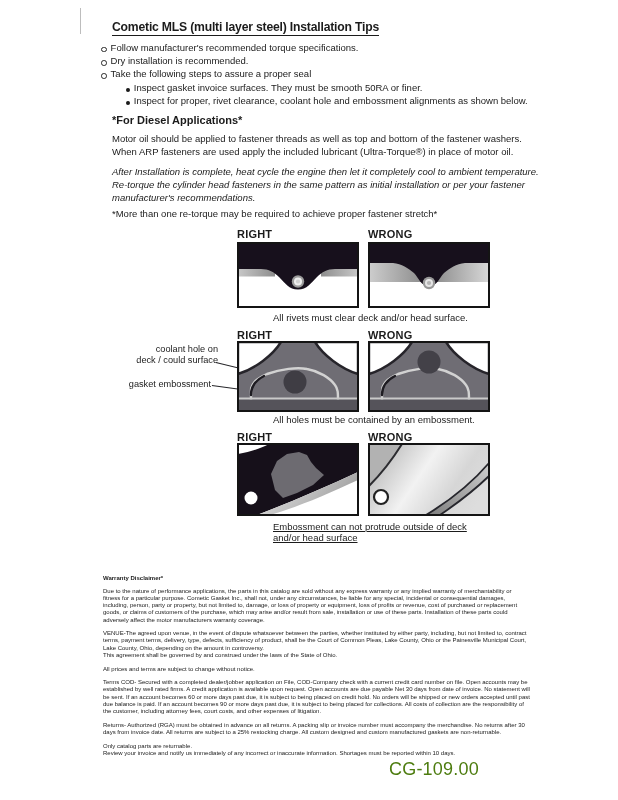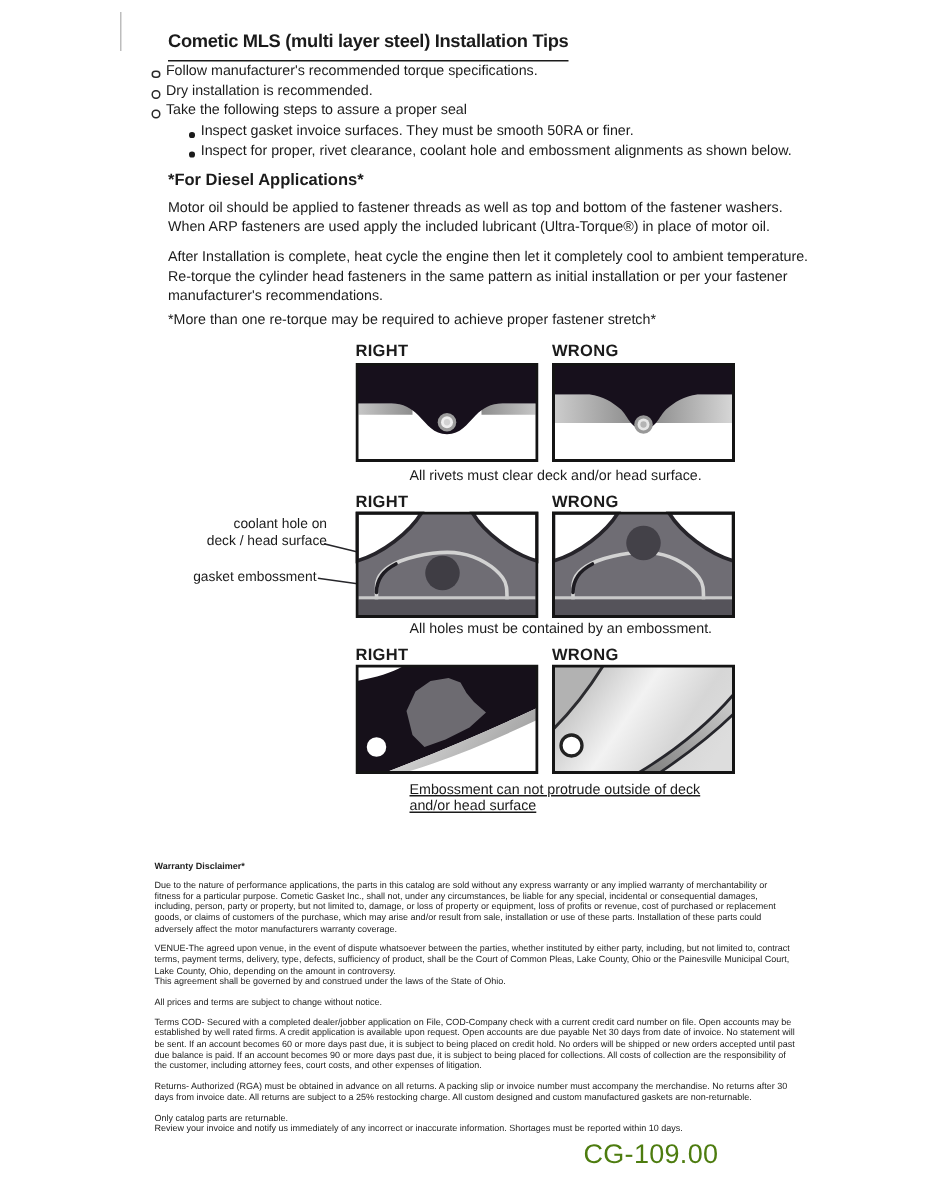--- a/index.html
+++ b/index.html
@@ -4,21 +4,21 @@
 <style>
   html,body{margin:0;padding:0;background:#e8e8e8;}
   .page{
     position:relative;width:618px;height:800px;background:#ffffff;
     font-family:"Liberation Sans","DejaVu Sans",sans-serif;color:#1b1b1b;
     overflow:hidden;
   }
   .abs{position:absolute;}
   .title{
     left:112px;top:20px;font-size:12.2px;font-weight:bold;letter-spacing:-0.2px;
-    border-bottom:1.6px solid #1b1b1b;padding-bottom:6px;white-space:nowrap;
+    border-bottom:1.6px solid #1b1b1b;padding-bottom:1px;white-space:nowrap;
   }
   .body-txt{font-size:9.5px;line-height:13.2px;}
   .bullet-list{left:101px;top:41px;width:440px;}
   .bullet-row{display:flex;align-items:center;}
   .b-marker{width:3.6px;height:3.6px;border:1px solid #2a2a2a;border-radius:50%;
     margin:4.2px 4px 0 0;flex:none;background:#fff;}
   .sb-marker{width:3.8px;height:3.8px;border-radius:50%;background:#1b1b1b;
     margin:4.4px 4px 0 0;flex:none;}
   .sub-list{left:126px;top:81px;width:430px;}
   .diesel-h{left:112px;top:114px;font-size:11px;font-weight:bold;}
@@ -65,21 +65,21 @@
       <span>Inspect gasket invoice surfaces.  They must be smooth 50RA or finer.</span>
     </div>
     <div class="bullet-row">
       <span class="sb-marker"></span>
       <span>Inspect for proper, rivet clearance, coolant hole and embossment alignments as shown below.</span>
     </div>
   </div>
 
   <div class="abs diesel-h">*For Diesel Applications*</div>
   <div class="abs para body-txt" style="top:132px;">Motor oil should be applied to fastener threads as well as top and bottom of the fastener washers. When ARP fasteners are used apply the included lubricant (Ultra-Torque®) in place of motor oil.</div>
-  <div class="abs para body-txt" style="top:165px;">After Installation is complete, heat cycle the engine then let it completely cool to ambient temperature. Re-torque the cylinder head fasteners in the same pattern as initial installation or per your fastener manufacturer's recommendations.</div>
+  <div class="abs para body-txt" style="top:165px;font-style:italic;">After Installation is complete, heat cycle the engine then let it completely cool to ambient temperature. Re-torque the cylinder head fasteners in the same pattern as initial installation or per your fastener manufacturer's recommendations.</div>
   <div class="abs para body-txt" style="top:207px;">*More than one re-torque may be required to achieve proper fastener stretch*</div>
 
   <div class="abs dg-label" style="left:237px;top:228px;">RIGHT</div>
   <div class="abs dg-label" style="left:368px;top:228px;">WRONG</div>
 
   <div class="abs" style="left:237px;top:242px;">
     <svg width="122" height="66" viewBox="0 0 122 66">
       <defs>
         <linearGradient id="r1gl" x1="0" y1="0" x2="1" y2="0">
           <stop offset="0" stop-color="#c6c6c6"></stop>
@@ -121,21 +121,21 @@
     </svg>
   </div>
 
   <div class="abs dg-caption" style="top:312px;">All rivets must clear deck and/or head surface.</div>
 
   <div class="abs dg-label" style="left:237px;top:329px;">RIGHT</div>
   <div class="abs dg-label" style="left:368px;top:329px;">WRONG</div>
 
   <div class="abs ann" style="left:100px;top:344px;width:118px;text-align:right;">
     <div>coolant hole on</div>
-    <div>deck / head surface</div>
+    <div>deck / could surface</div>
   </div>
   <div class="abs ann" style="left:100px;top:379px;width:111px;">gasket embossment</div>
 
   <div class="leader" style="left:216px;top:362px;width:76px;transform:rotate(13.7deg);"></div>
   <div class="leader" style="left:212px;top:385px;width:52px;transform:rotate(7.9deg);"></div>
 
   <div class="abs" style="left:237px;top:341px;">
     <svg width="122" height="71" viewBox="0 0 122 71">
       <rect x="1" y="1" width="120" height="69" fill="#6f6d74"></rect>
       <path d="M1,1 H44 C36,14 18,28 1,33 Z" fill="#ffffff" stroke="#26242a" stroke-width="2.4"></path>

